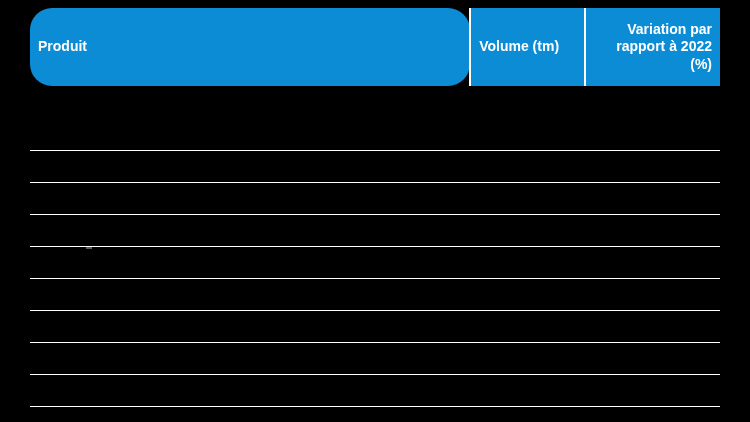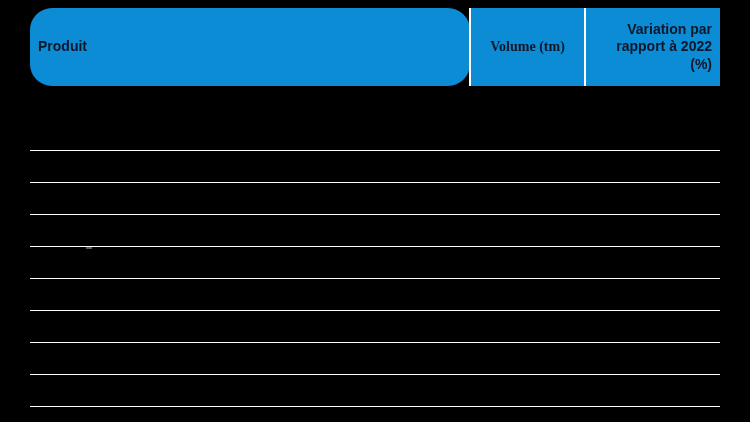--- a/index.html
+++ b/index.html
@@ -30,42 +30,41 @@
 
   table.data-table {
     width: 690px;
     border-collapse: collapse;
     table-layout: fixed;
   }
 
   
   thead th {
     background: #0C8CD5;
-    color: #0f172a;
+    color: #ffffff;
     font-size: 14px;
     font-weight: bold;
     line-height: 1.25;
     padding: 0 8px;
     height: 78px;
     box-sizing: border-box;
     vertical-align: middle;
     border-right: 2px solid #FFFFFF;
   }
   thead th:last-child {
     border-right: none;
   }
   th.col-produit {
     text-align: left;
     width: 430px;
     border-radius: 22px;
   }
   th.col-volume {
-    text-align: center;
+    text-align: left;
     width: 112px;
-    font-family: Liberation Serif, serif;
   }
   th.col-variation {
     text-align: right;
     width: 132px;
   }
 
   
   tbody tr {
     height: 32px;
   }

